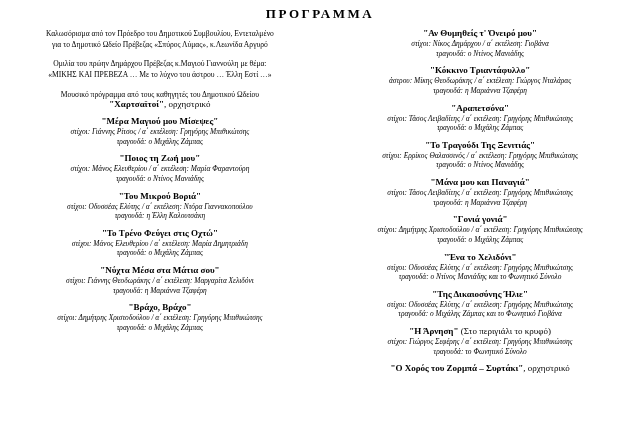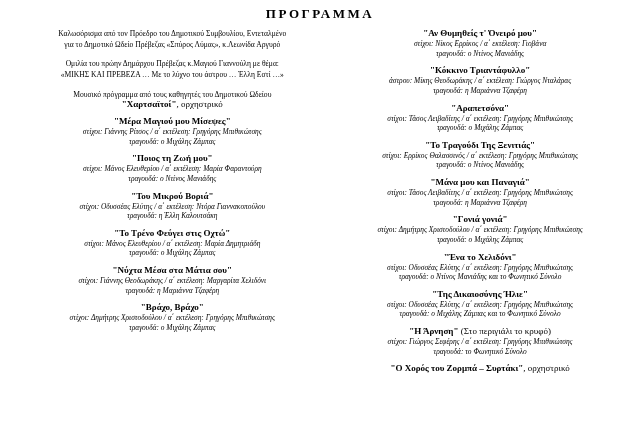--- a/index.html
+++ b/index.html
@@ -25,21 +25,21 @@
     text-align: center;
     font-weight: bold;
     font-size: 13px;
     letter-spacing: 2.5px;
     margin: 2px 0 6px 0;
   }
   .columns {
     display: flex;
     flex-direction: row;
     align-items: flex-start;
-    justify-content: flex-end;
+    justify-content: space-between;
   }
   .col {
     width: 49%;
     box-sizing: border-box;
   }
   .col-left {
     padding-right: 4px;
   }
   .col-right {
     padding-left: 4px;
@@ -143,21 +143,21 @@
         </div>
 
       </div>
     </div>
 
     <div class="col col-right">
       <div>
 
         <div class="block">
           <div class="song-title"><span>"Αν Θυμηθείς τ' Όνειρό μου"</span><span class="plain"></span></div>
-          <div class="credit">στίχοι: Νίκος Ερρίκος / α΄ εκτέλεση: Γιοβάνα</div>
+          <div class="credit">στίχοι: Νίκος Δημάρχου / α΄ εκτέλεση: Γιοβάνα</div>
           <div class="credit">τραγουδά: ο Ντίνος Μανιάδης</div>
         </div>
 
         <div class="block">
           <div class="song-title"><span>"Κόκκινο Τριαντάφυλλο"</span><span class="plain"></span></div>
           <div class="credit">άστρου: Μίκης Θεοδωράκης / α΄ εκτέλεση: Γιώργος Νταλάρας</div>
           <div class="credit">τραγουδά: η Μαριάννα Τζαφέρη</div>
         </div>
 
         <div class="block">
@@ -186,21 +186,21 @@
 
         <div class="block">
           <div class="song-title"><span>"Ένα το Χελιδόνι"</span><span class="plain"></span></div>
           <div class="credit">στίχοι: Οδυσσέας Ελύτης / α΄ εκτέλεση: Γρηγόρης Μπιθικώτσης</div>
           <div class="credit">τραγουδά: ο Ντίνος Μανιάδης και το Φωνητικό Σύνολο</div>
         </div>
 
         <div class="block">
           <div class="song-title"><span>"Της Δικαιοσύνης Ήλιε"</span><span class="plain"></span></div>
           <div class="credit">στίχοι: Οδυσσέας Ελύτης / α΄ εκτέλεση: Γρηγόρης Μπιθικώτσης</div>
-          <div class="credit">τραγουδά: ο Μιχάλης Ζάμπας και το Φωνητικό Σύνολο</div>
+          <div class="credit">τραγουδά: ο Μιχάλης Ζάμπας και το Φωνητικό Γιοβάνα</div>
         </div>
 
         <div class="block">
           <div class="song-title"><span>"Η Άρνηση"</span><span class="plain"> (Στο περιγιάλι το κρυφό)</span></div>
           <div class="credit">στίχοι: Γιώργος Σεφέρης / α΄ εκτέλεση: Γρηγόρης Μπιθικώτσης</div>
           <div class="credit">τραγουδά: το Φωνητικό Σύνολο</div>
         </div>
 
         <div class="block">
           <div class="song-title"><span>"Ο Χορός του Ζορμπά – Συρτάκι"</span><span class="plain">, ορχηστρικό</span></div>

